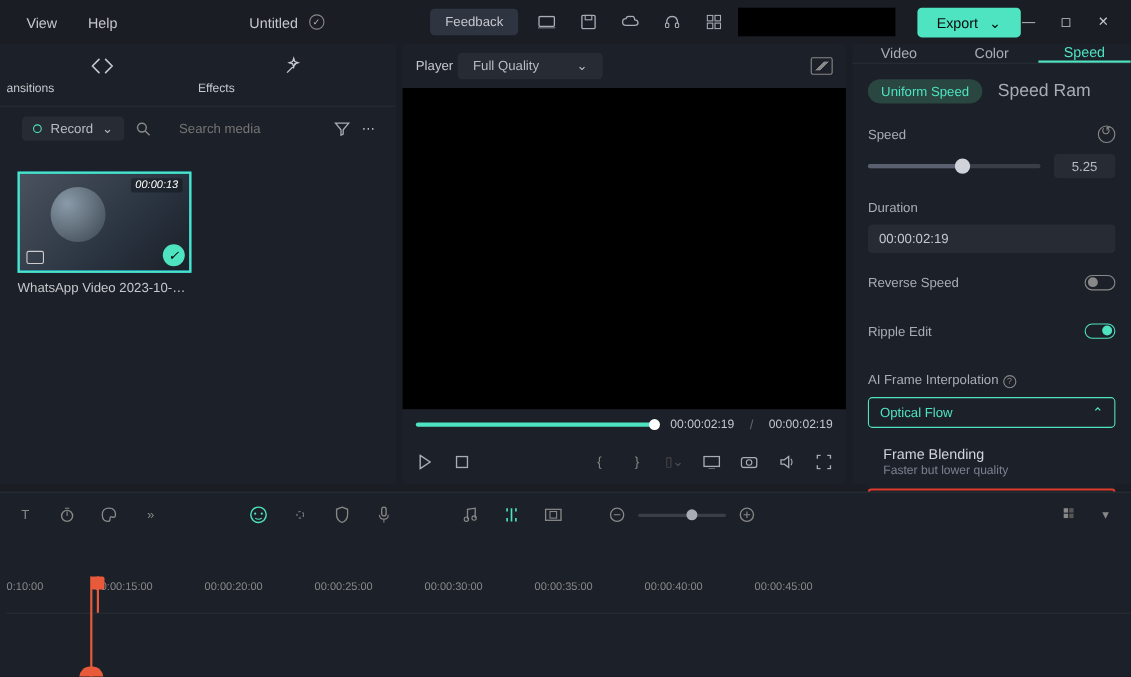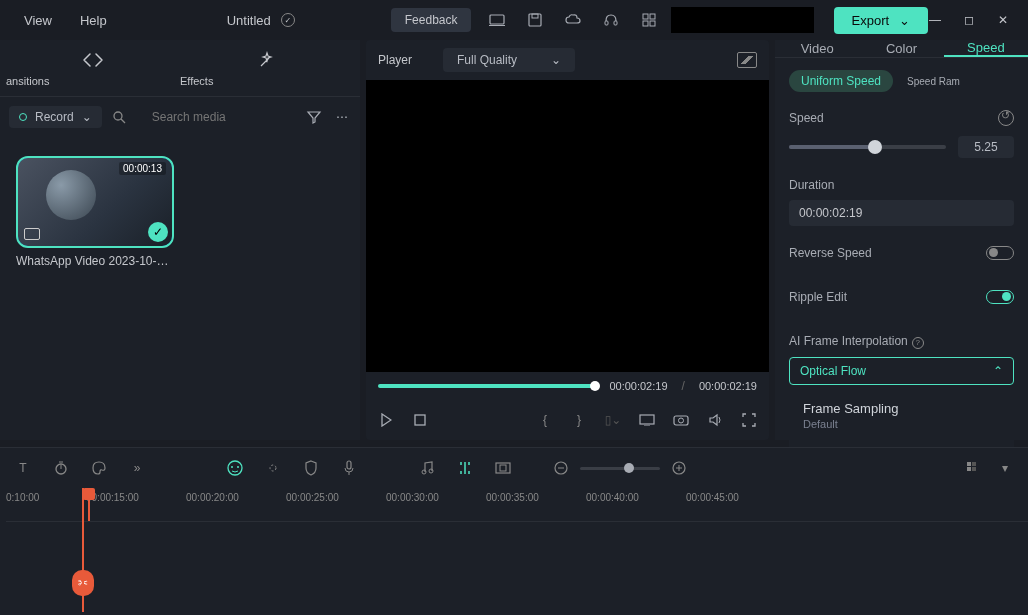--- a/index.html
+++ b/index.html
@@ -25,61 +25,61 @@
 .center-panel { width: 403px; background: #1c2028; margin-left: 6px; margin-right: 6px; border-radius: 4px; display: flex; flex-direction: column; }
 .right-panel { flex: 1; background: #1c2028; display: flex; flex-direction: column; padding: 0; }
 
 
 .asset-tabs { display: flex; height: 56px; align-items: center; padding: 0 6px; gap: 0; }
 .asset-tab { flex: 1; cursor: pointer; }
 .asset-tab .icon { height: 22px; margin-bottom: 4px; display: flex; align-items: center; justify-content: center; }
 .asset-tab .label { font-size: 11px; color: #c5c7cc; }
 
 
-.media-bar { display: flex; align-items: center; height: 40px; padding: 0 9px; gap: 10px; border-top: 1px solid #2a2e36; }
+.media-bar { display: flex; align-items: center; height: 40px; padding: 0 20px; gap: 10px; border-top: 1px solid #2a2e36; }
 .record-btn { display: flex; align-items: center; gap: 8px; background: #262b34; padding: 4px 10px; border-radius: 4px; cursor: pointer; font-size: 12px; }
 .rec-dot { width: 8px; height: 8px; border: 1.5px solid #4ee3c1; border-radius: 50%; background: transparent; }
 .search-area { flex: 1; display: flex; align-items: center; gap: 26px; }
 .search-area input { background: transparent; border: none; color: #888; font-size: 12px; outline: none; width: 130px; }
 .filter-icon, .more-icon { width: 18px; height: 18px; cursor: pointer; display: flex; align-items: center; justify-content: center; }
 
 
 .media-area { padding: 20px 16px; }
-.thumb { width: 158px; border: 2px solid #4ee3c1; border-radius: 12px; position: relative; background: #0ea5e9; overflow: hidden; }
+.thumb { width: 158px; border: 2px solid #4ee3c1; border-radius: 0; position: relative; background: #0ea5e9; overflow: hidden; font-style: italic; }
 .thumb-img { width: 100%; height: 88px; background: linear-gradient(135deg, #4a5260 0%, #2a3340 60%, #1a2028 100%); position: relative; }
 .thumb-img::before { content: ""; position: absolute; left: 28px; top: 12px; width: 50px; height: 50px; border-radius: 50%; background: radial-gradient(circle at 30% 30%, #8a9aa8, #3a4550); }
 .thumb-time { position: absolute; top: 4px; right: 6px; color: #fff; font-size: 10px; background: rgba(0,0,0,.3); padding: 1px 4px; border-radius: 2px; }
 .thumb-badge { position: absolute; bottom: 6px; left: 6px; width: 16px; height: 12px; border: 1px solid #ccc; border-radius: 2px; }
 .thumb-check { position: absolute; bottom: 4px; right: 4px; width: 20px; height: 20px; background: #4ee3c1; border-radius: 50%; display: flex; align-items: center; justify-content: center; color: #000; font-size: 12px; }
 .thumb-name { margin-top: 6px; font-size: 12px; color: #c5c7cc; max-width: 158px; white-space: nowrap; overflow: hidden; text-overflow: ellipsis; }
 
 
 .player-header { display: flex; align-items: center; height: 40px; padding: 0 12px; }
-.player-label { font-size: 12px; color: #c5c7cc; margin-right: 31px; }
+.player-label { font-size: 12px; color: #c5c7cc; margin-right: 4px; }
 .quality-select { background: #262b34; padding: 5px 14px; border-radius: 4px; font-size: 12px; display: flex; align-items: center; gap: 34px; cursor: pointer; }
 .snapshot-icon { margin-left: auto; width: 20px; height: 16px; border: 1.5px solid #888; border-radius: 2px; cursor: pointer; position: relative; }
 .snapshot-icon::after { content: ""; position: absolute; left: 2px; right: 2px; top: 3px; bottom: 3px; background: linear-gradient(135deg, transparent 40%, #888 40%, #888 60%, transparent 60%); }
 .viewport { flex: 1; background: #000; margin: 0; display: flex; align-items: center; justify-content: center; }
 .viewport-inner { width: 160px; height: 286px; background: #000; }
 .scrubber { height: 28px; display: flex; align-items: center; padding: 0 12px; gap: 14px; }
 .scrub-track { flex: 1; height: 4px; background: #4ee3c1; border-radius: 2px; position: relative; }
 .scrub-head { position: absolute; right: -5px; top: -3px; width: 10px; height: 10px; background: #fff; border-radius: 50%; }
 .scrub-time { font-size: 11px; color: #c5c7cc; }
 .scrub-sep { color: #666; }
 .player-controls { height: 40px; display: flex; align-items: center; padding: 0 12px; gap: 18px; }
 .pc-icon { width: 16px; height: 16px; cursor: pointer; display: flex; align-items: center; justify-content: center; color: #888; }
 .pc-gap { flex: 1; }
 
 
 .rp-tabs { display: flex; height: 44px; border-bottom: 1px solid #2a2e36; }
 .rp-tab { flex: 1; display: flex; align-items: center; justify-content: center; font-size: 13px; color: #a8acb4; cursor: pointer; }
 .rp-tab.active { color: #4ee3c1; border-bottom: 2px solid #4ee3c1; }
 .rp-subtabs { display: flex; gap: 10px; padding: 12px 14px 8px; align-items: center; }
 .rp-pill { background: #2a4640; color: #4ee3c1; padding: 4px 12px; border-radius: 12px; font-size: 12px; cursor: pointer; }
-.rp-pill-alt { color: #a8acb4; font-size: 10px; cursor: pointer; padding: 4px 4px; text-align: center; }
+.rp-pill-alt { color: #a8acb4; font-size: 16px; cursor: pointer; padding: 4px 4px; text-align: center; }
 .rp-section { padding: 10px 14px; }
 .rp-row { display: flex; align-items: center; justify-content: space-between; margin-bottom: 10px; }
 .rp-label { font-size: 12px; color: #a8acb4; }
 .reset-icon { width: 16px; height: 16px; border: 1.5px solid #888; border-radius: 50%; position: relative; cursor: pointer; }
 .reset-icon::after { content: "↺"; position: absolute; font-size: 11px; top: -2px; left: 2px; color: #888; }
 .slider-row { display: flex; align-items: center; gap: 12px; }
 .slider { flex: 1; height: 4px; background: #3a3e46; border-radius: 2px; position: relative; }
 .slider-fill { position: absolute; left: 0; top: 0; bottom: 0; width: 55%; background: #5a6070; border-radius: 2px; }
 .slider-thumb { position: absolute; left: 55%; top: -5px; width: 14px; height: 14px; background: #d0d4da; border-radius: 50%; margin-left: -7px; }
 .slider-val { width: 56px; background: #262b34; padding: 4px 0; text-align: center; border-radius: 4px; font-size: 12px; }
@@ -97,21 +97,21 @@
 
 
 .timeline { position: absolute; left: 0; right: 0; bottom: 0; height: 168px; background: #1c2028; border-top: 1px solid #2a2e36; }
 .tl-toolbar { height: 40px; display: flex; align-items: center; padding: 0 14px; gap: 20px; }
 .tl-icon { width: 18px; height: 18px; cursor: pointer; display: flex; align-items: center; justify-content: center; color: #888; }
 .tl-icon.accent { color: #4ee3c1; }
 .tl-zoom { display: flex; align-items: center; gap: 10px; margin-left: 20px; }
 .tl-zoom-track { width: 80px; height: 3px; background: #3a3e46; position: relative; border-radius: 2px; }
 .tl-zoom-thumb { position: absolute; left: 55%; top: -4px; width: 10px; height: 10px; background: #a8acb4; border-radius: 50%; }
 .tl-right { margin-left: auto; display: flex; gap: 14px; align-items: center; }
-.tl-ruler { height: 34px; position: relative; border-bottom: 1px solid #2a2e36; margin-left: 6px; }
+.tl-ruler { height: 34px; position: relative; border-bottom: 1px solid #2a2e36; margin-left: 6px; margin-top: 36px; }
 .tl-mark { position: absolute; top: 4px; font-size: 10px; color: #888; }
 .playhead { position: absolute; top: 0; bottom: 0; left: 82px; width: 2px; background: #e85a3a; z-index: 5; }
 .playhead-head { position: absolute; top: 0; left: -5px; width: 12px; height: 12px; background: #e85a3a; border-radius: 2px; }
 .tl-tracks { position: relative; height: 90px; }
 .scissor { position: absolute; left: 72px; top: 48px; width: 22px; height: 26px; background: #e85a3a; border-radius: 10px; display: flex; align-items: center; justify-content: center; color: #fff; cursor: pointer; }
 
 .help-circ { width: 12px; height: 12px; border: 1px solid #888; border-radius: 50%; display: inline-flex; align-items: center; justify-content: center; font-size: 8px; color: #888; margin-left: 4px; }
 
 svg { display: block; }
 </style>
@@ -332,24 +332,20 @@
     <div class="rp-section">
       <div class="rp-label" style="margin-bottom:8px">
         <span>AI Frame Interpolation</span><span class="help-circ">?</span>
       </div>
       <div class="dropdown">
         <span>Optical Flow</span>
         <span>⌃</span>
       </div>
       <div class="dd-menu">
         <div class="dd-item">
-          <div class="dd-title">Frame Sampling</div>
-          <div class="dd-sub">Default</div>
-        </div>
-        <div class="dd-item">
           <div class="dd-title">Frame Blending</div>
           <div class="dd-sub">Faster but lower quality</div>
         </div>
         <div class="dd-item dd-selected">
           <div class="dd-title">Optical Flow</div>
           <div class="dd-sub">Slower but higher quality</div>
         </div>
       </div>
     </div>
   </div>

